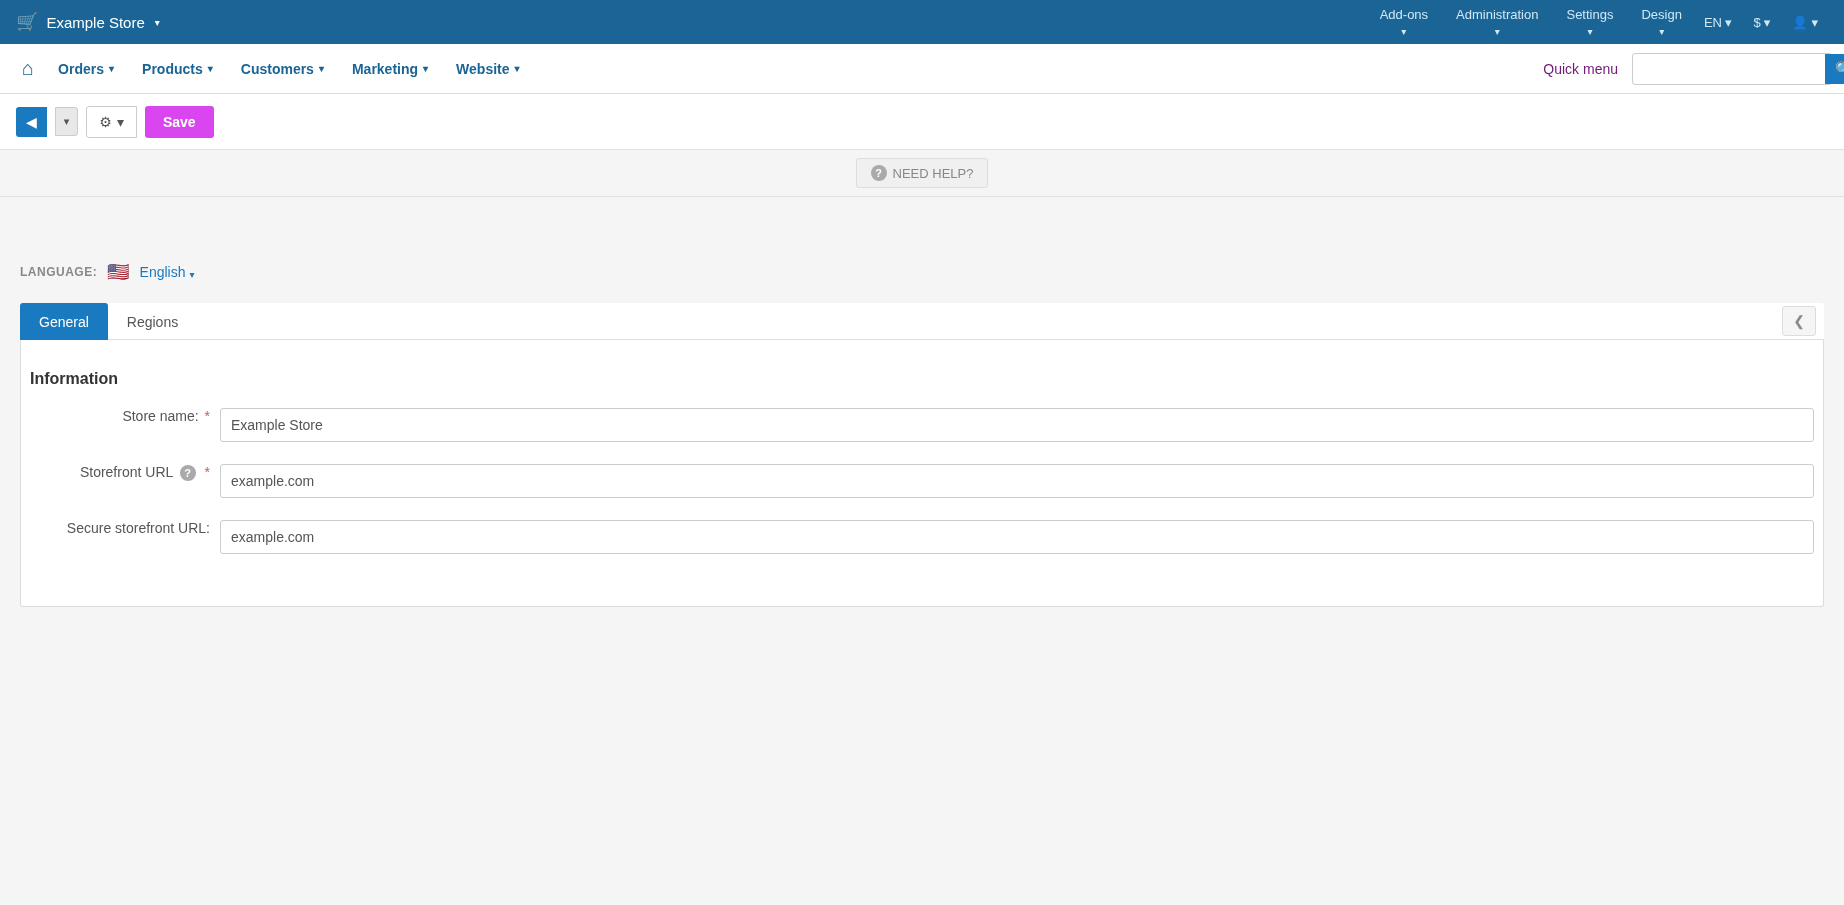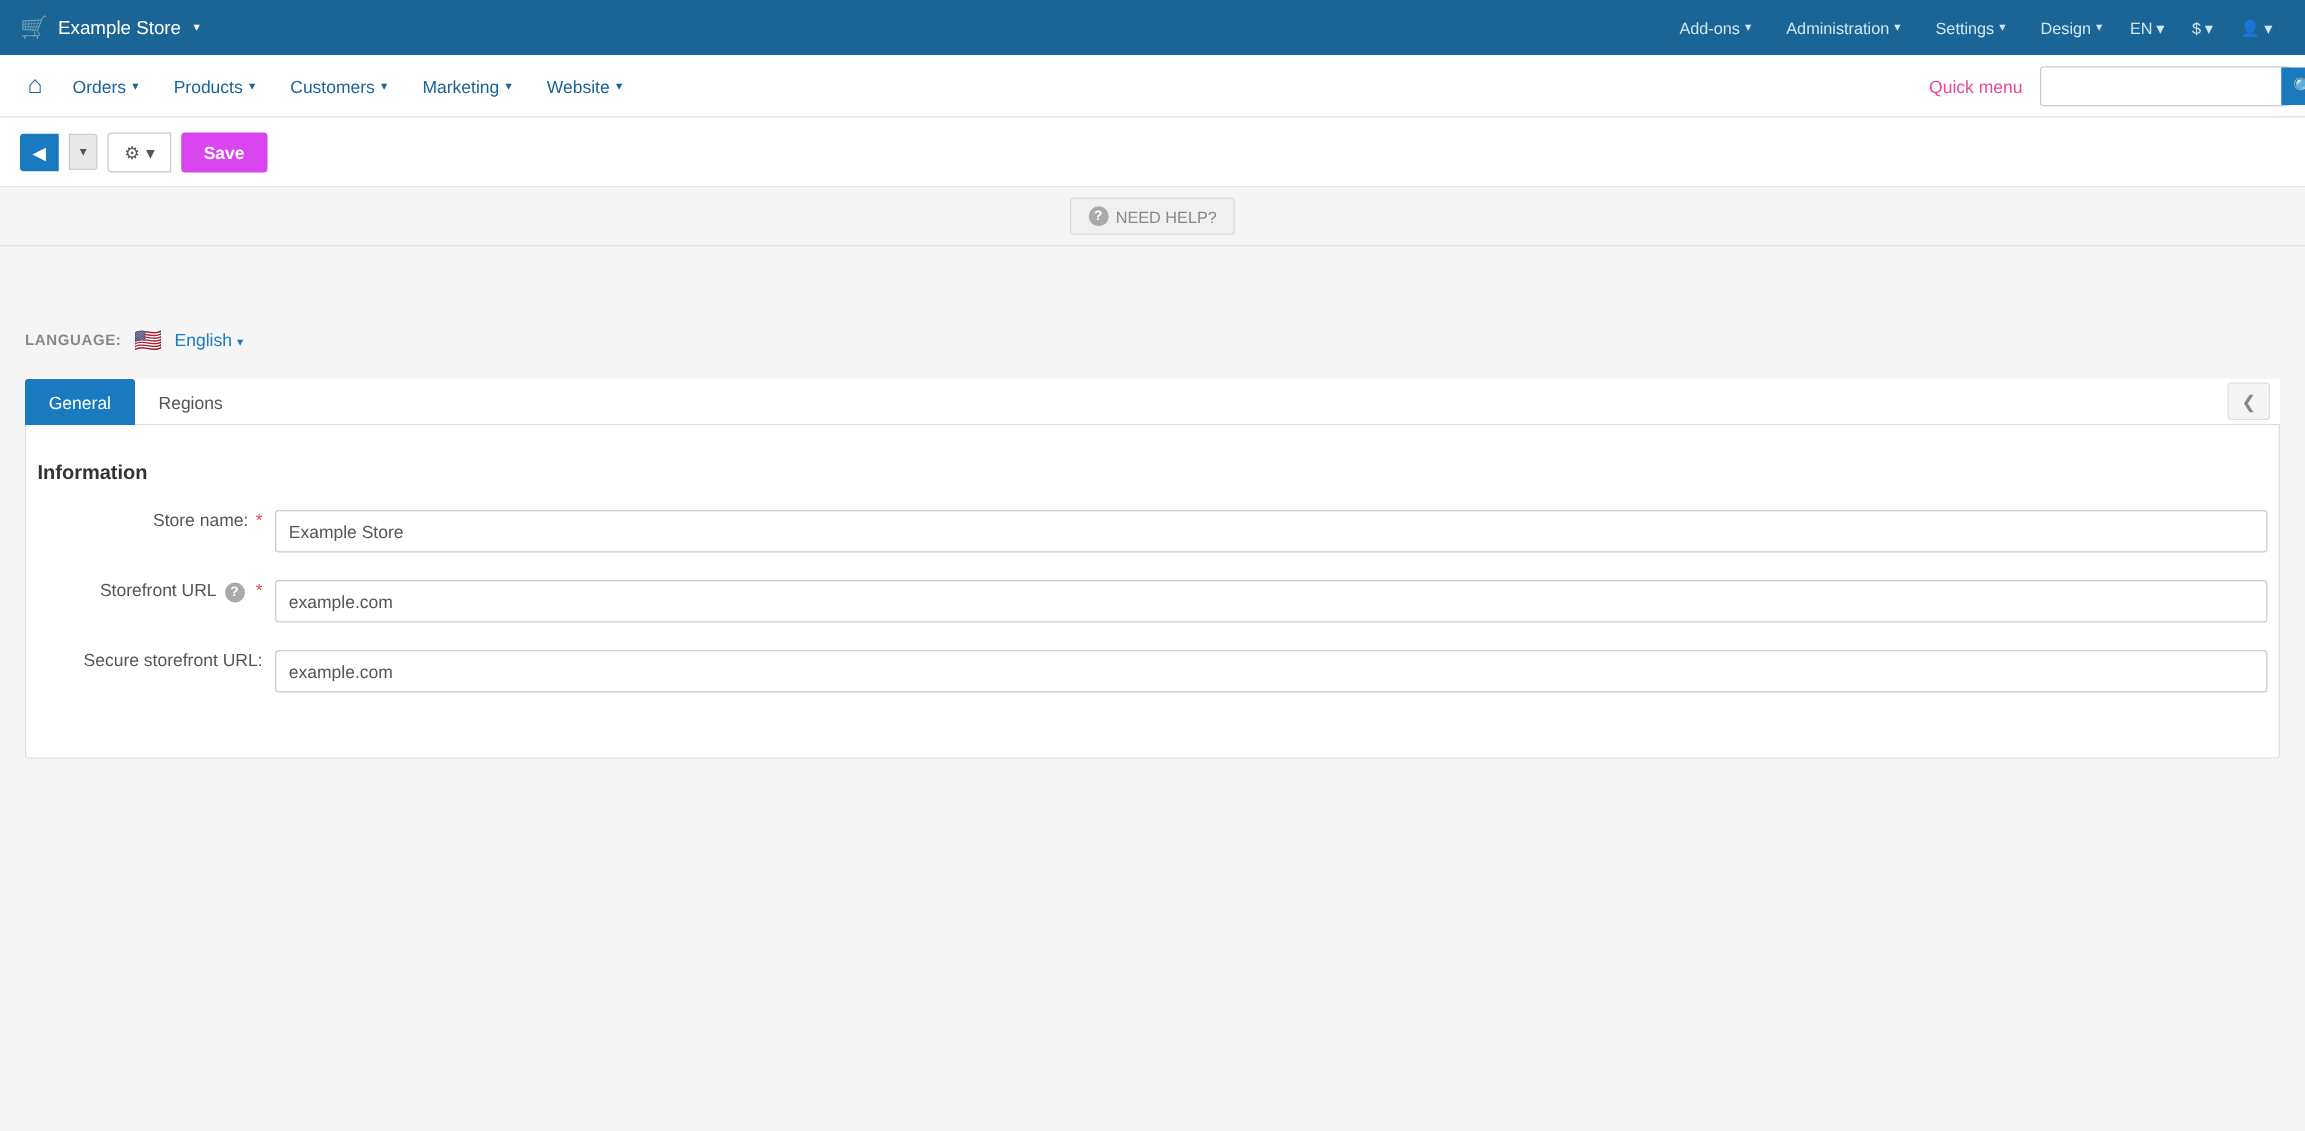--- a/index.html
+++ b/index.html
@@ -42,20 +42,21 @@
     .top-bar-nav-item {
       color: #d0e8f5;
       font-size: 13px;
       padding: 6px 12px;
       cursor: pointer;
       display: flex;
       align-items: center;
       gap: 4px;
       border-radius: 3px;
       transition: background 0.15s;
+      flex-direction: column;
     }
     .top-bar-nav-item .chevron { font-size: 10px; }
     .top-bar-right {
       display: flex;
       align-items: flex-end;
       gap: 2px;
     }
     .top-bar-right-item {
       color: #d0e8f5;
       font-size: 13px;
@@ -86,27 +87,27 @@
       align-items: center;
     }
     .sec-nav-item {
       color: #1a6496;
       font-size: 14px;
       padding: 8px 14px;
       cursor: pointer;
       display: flex;
       align-items: center;
       gap: 5px;
-      font-weight: 400;
+      font-weight: 700;
       text-align: right;
     }
     .sec-nav-item .chevron { font-size: 10px; }
     .sec-nav-spacer { flex: 1; }
     .quick-menu-btn {
-      color: #ec4899;
+      color: #701a75;
       font-size: 14px;
       padding: 8px 14px;
       cursor: pointer;
       font-weight: 500;
     }
     .search-bar-wrap {
       display: flex;
       align-items: center;
       border: 1px solid #ccc;
       border-radius: 3px;

